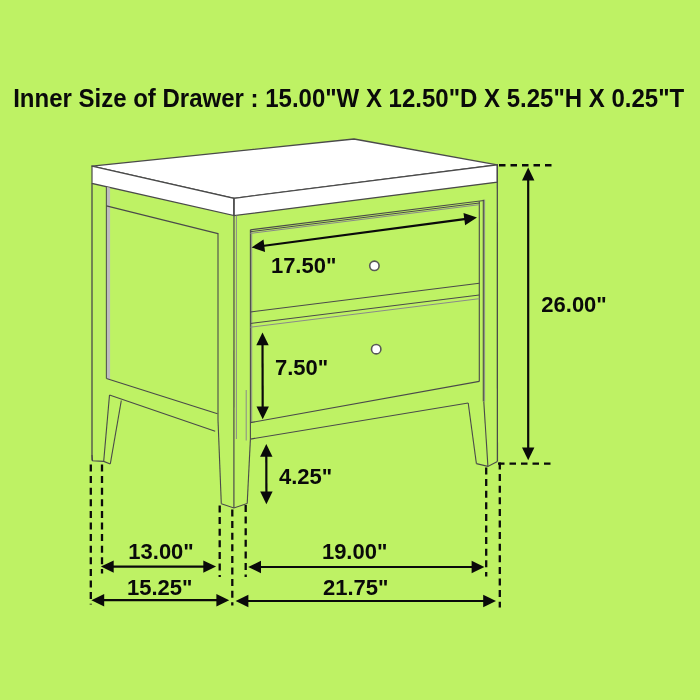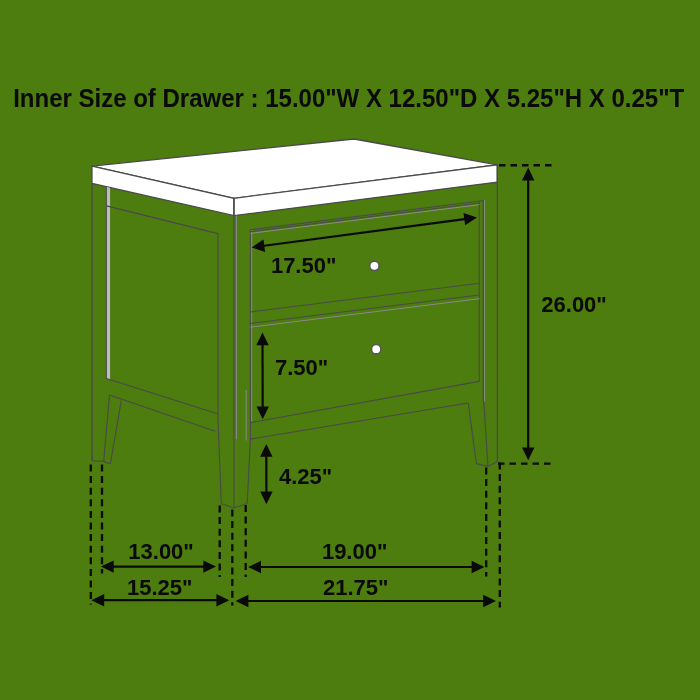--- a/index.html
+++ b/index.html
@@ -1,16 +1,16 @@
 <!DOCTYPE html>
 <html><head>
 <meta charset="utf-8">
 <style>
   html,body { margin:0; padding:0; background:#ffffff; }
-  .stage { position:relative; width:700px; height:700px; background:#4d7c0f; overflow:hidden;text-align:right; }
+  .stage { position:relative; width:700px; height:700px; background:#bef264; overflow:hidden;text-align:right; }
   svg text { font-family:"Liberation Sans", sans-serif; fill:#0a0a0a; -webkit-font-smoothing:antialiased; }
   .dim { font-size:22px; font-weight:bold; }
   .ttl { font-size:25.5px; font-weight:bold; }
 </style>
 </head>
 <body>
 <div class="stage">
 <svg width="700" height="700" viewBox="0 0 700 700">
 
 <text class="ttl" transform="translate(13.2,106.6) scale(0.9416,1)">Inner Size of Drawer : 15.00"W X 12.50"D X 5.25"H X 0.25"T</text>

